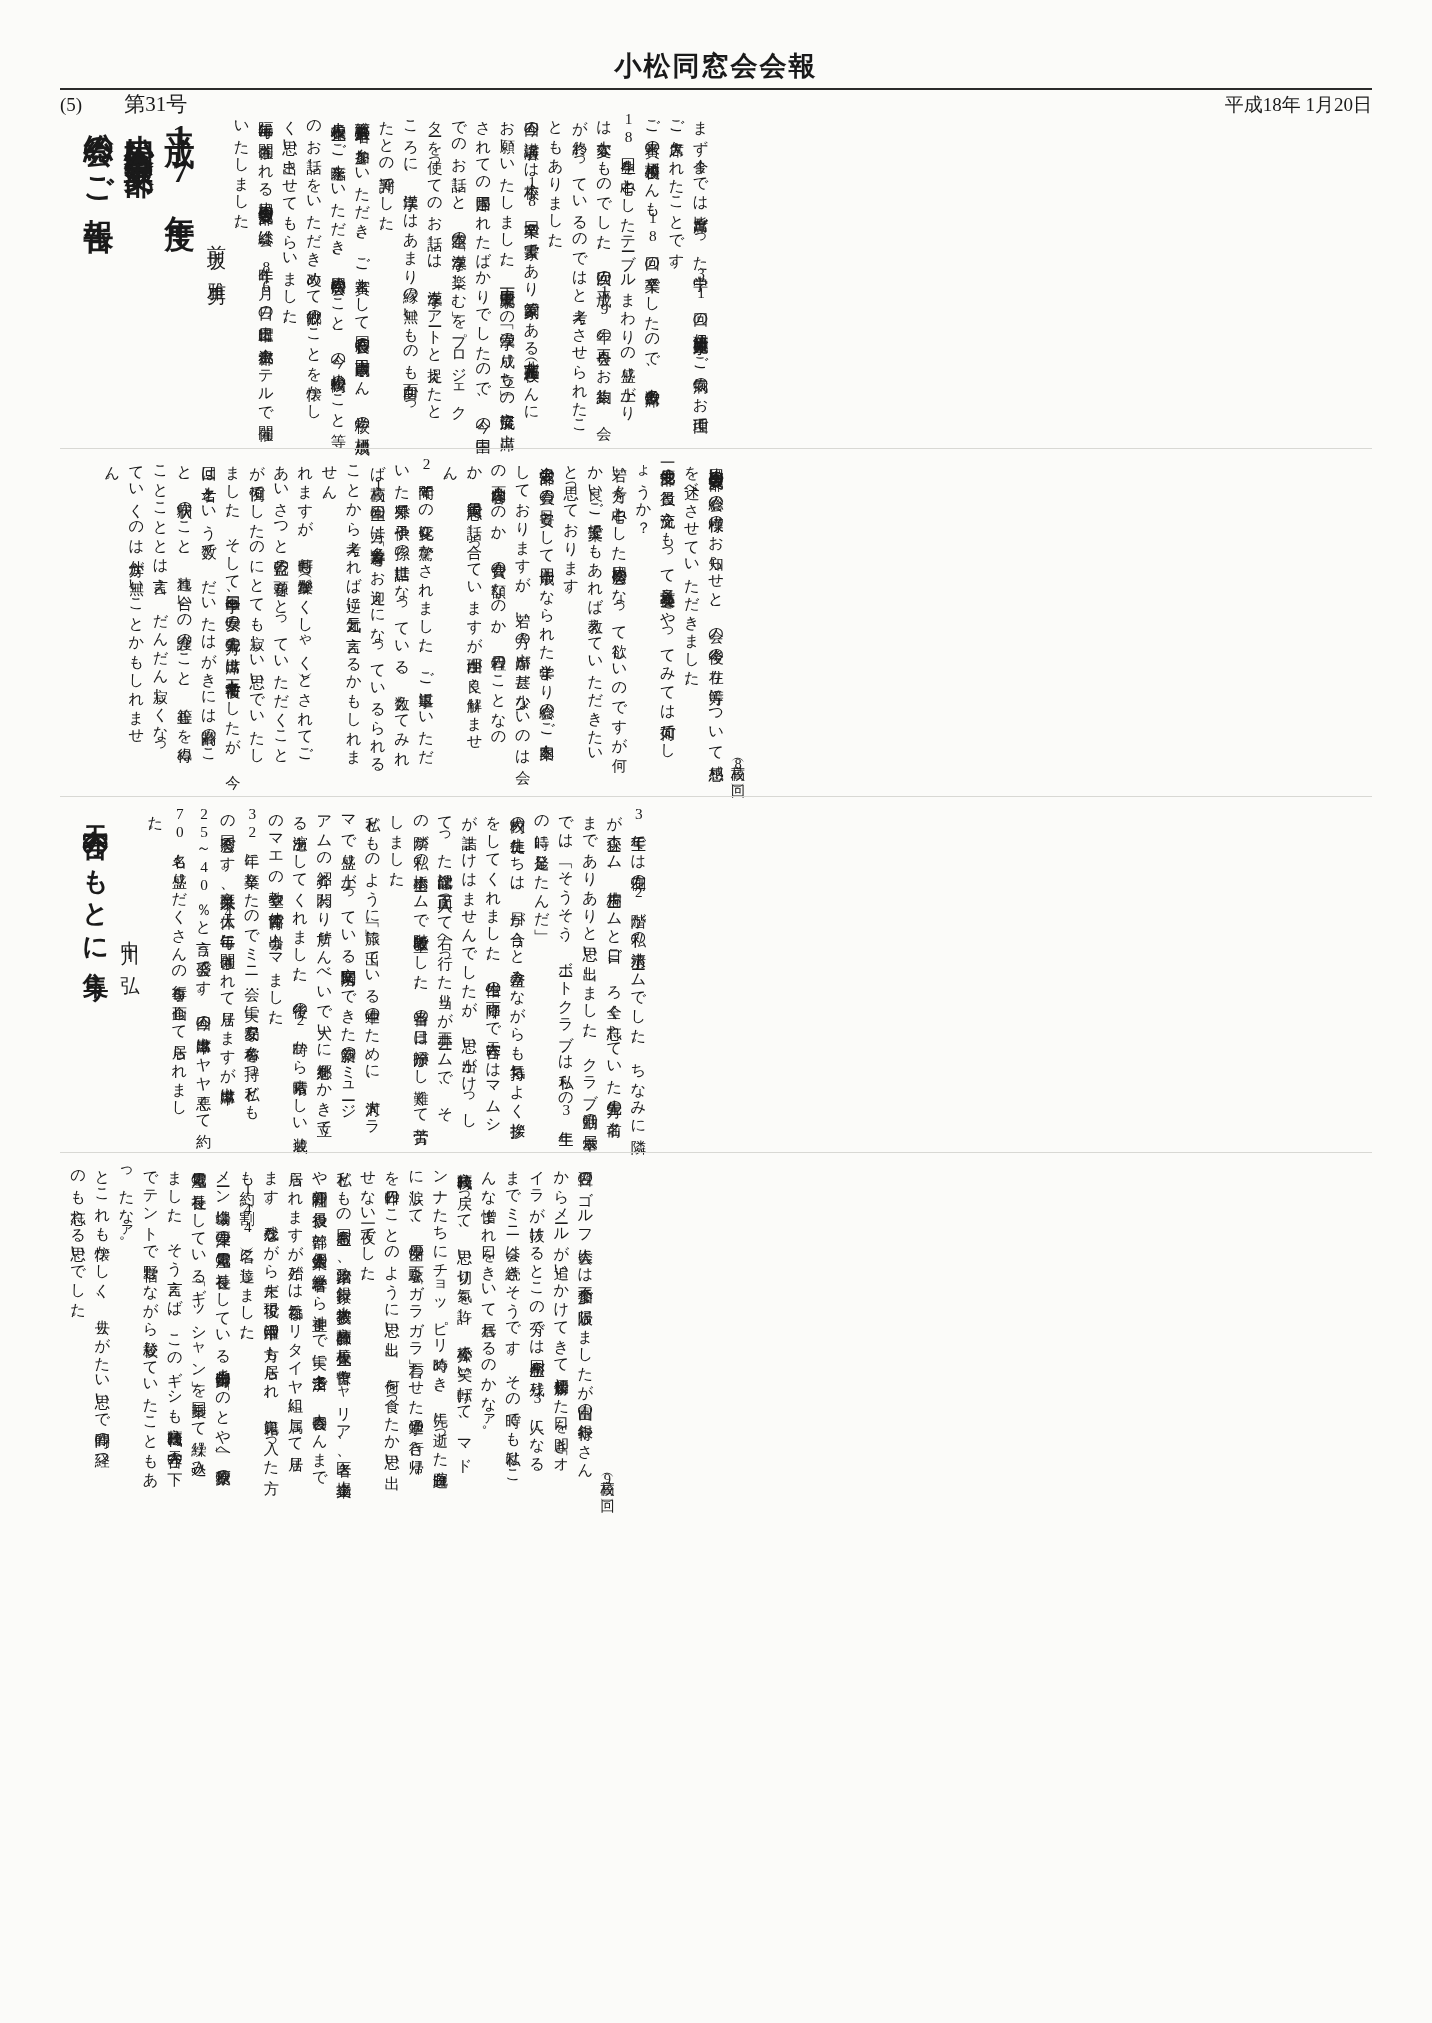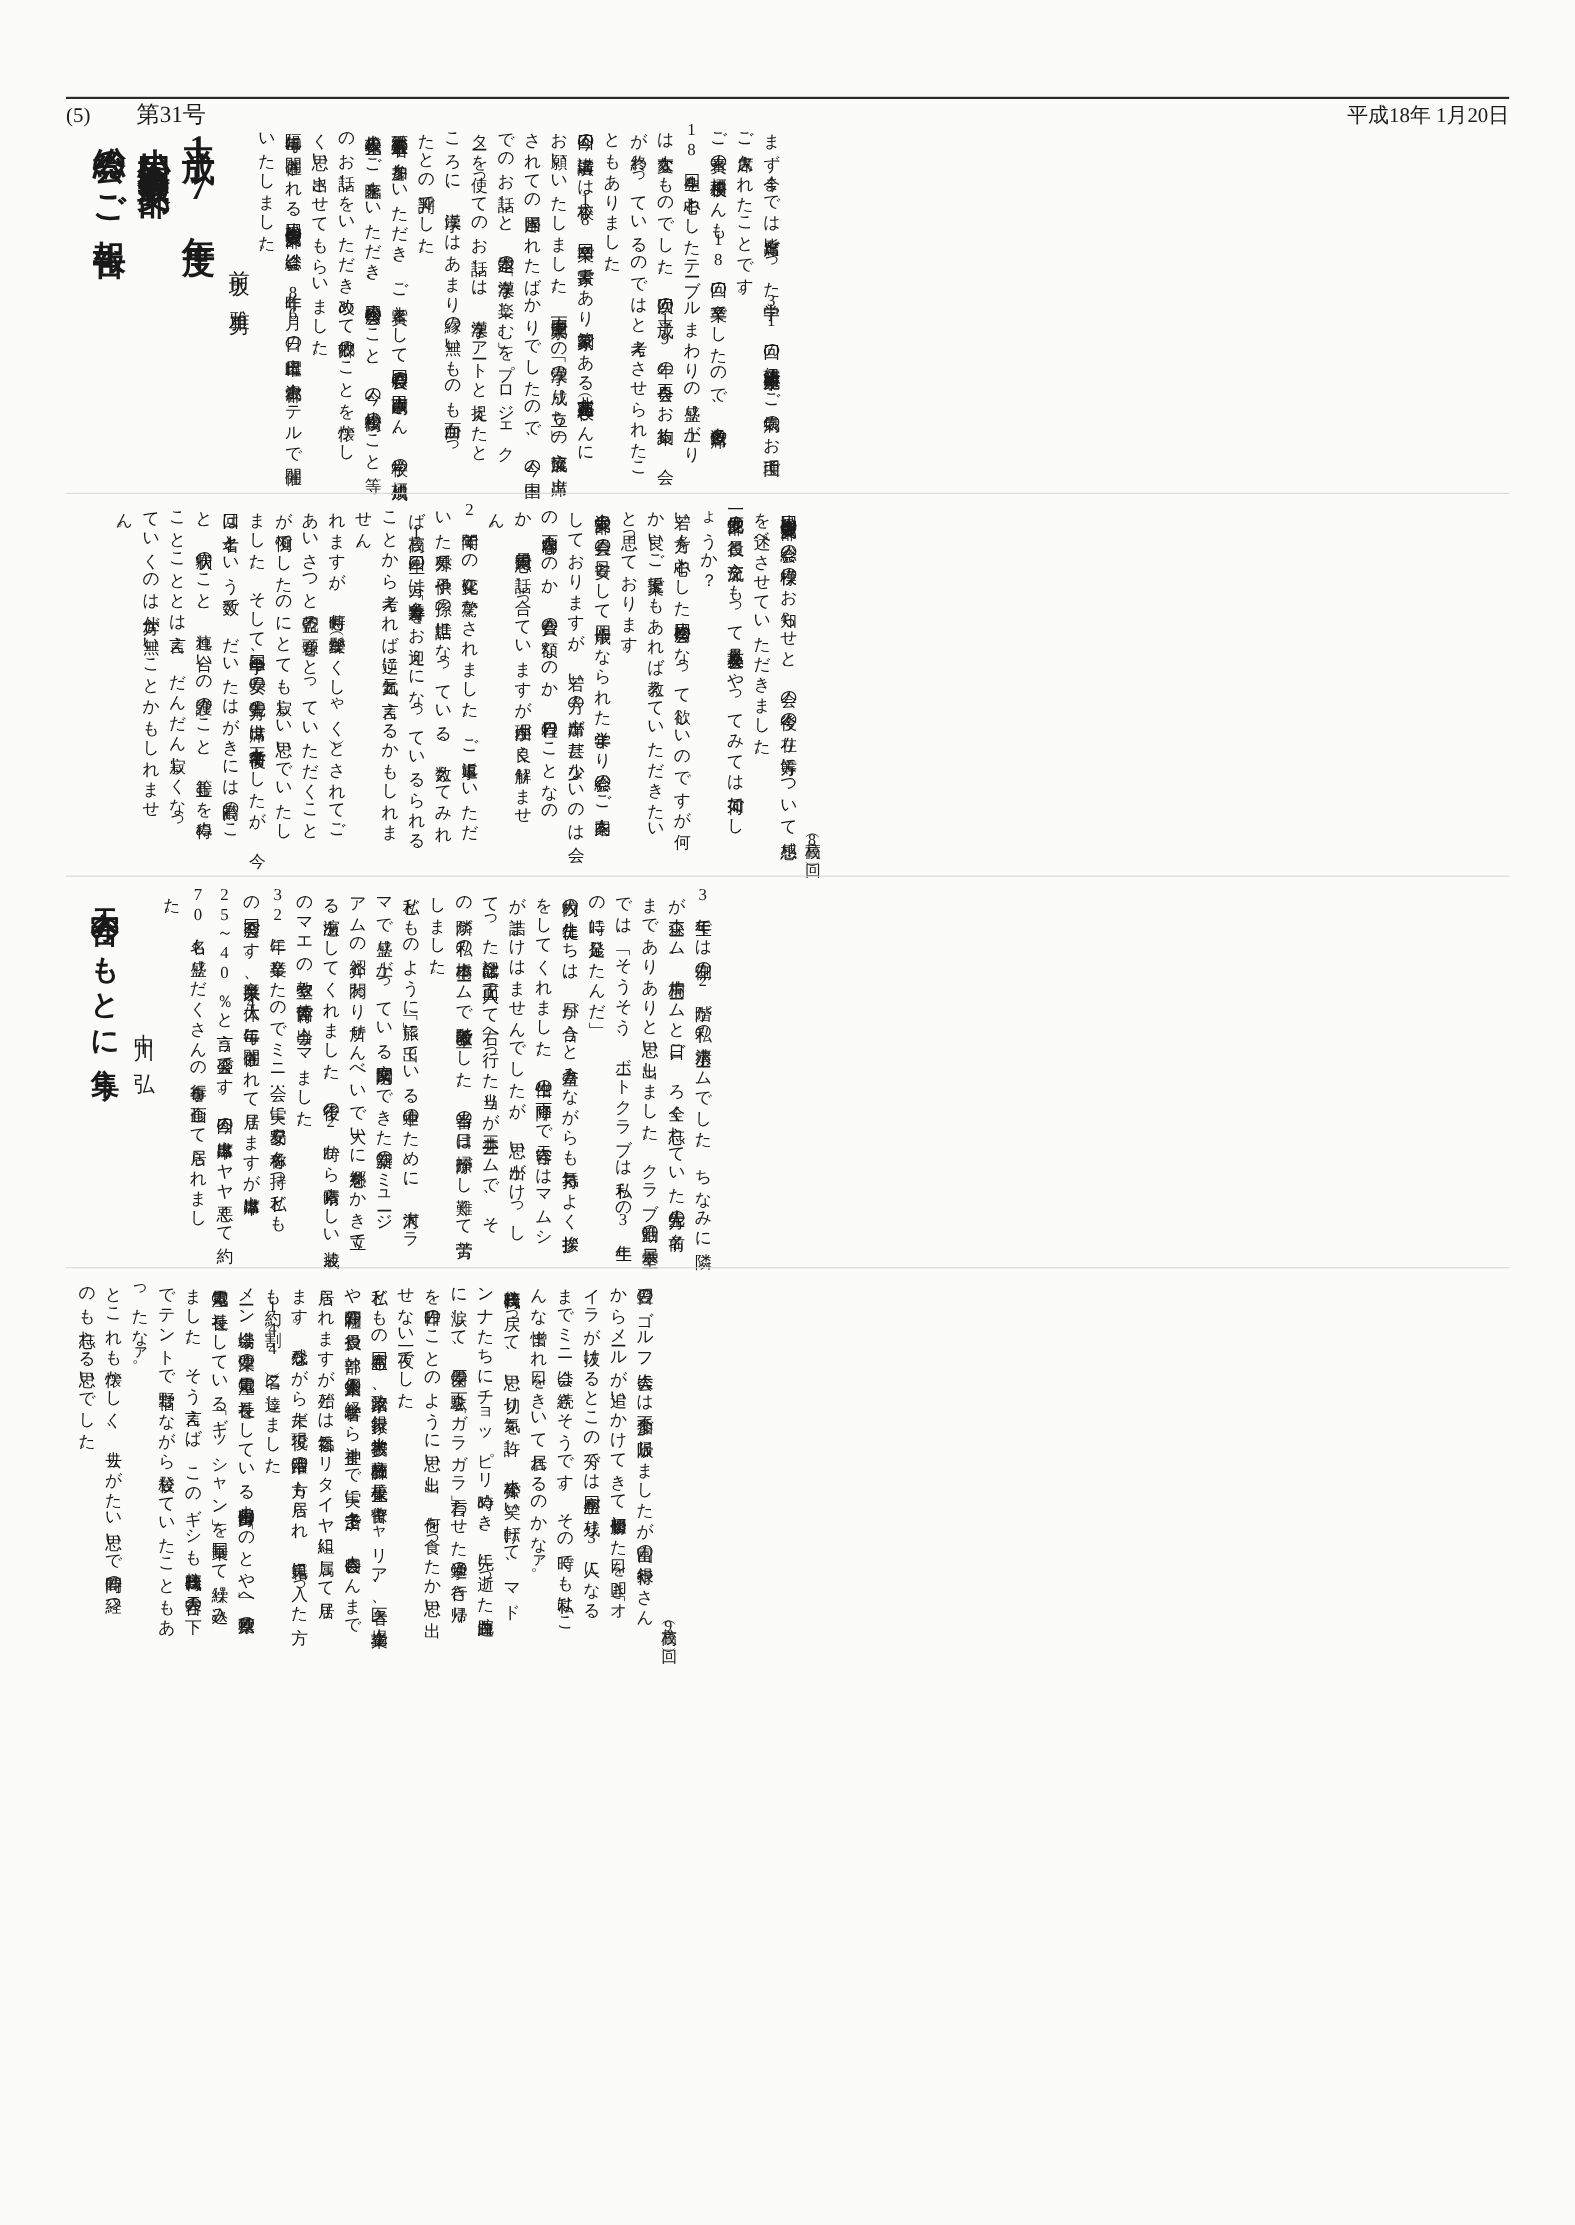--- a/index.html
+++ b/index.html
@@ -152,20 +152,21 @@
 </head>
 <body>
 
 <div class="page">
 
   <div class="masthead">
     <div class="left">
       <span class="page-no">(5)</span>
       <span class="issue-no">第31号</span>
     </div>
+    <div class="title">小松同窓会会報</div>
     <div class="date">平成18年 1月20日</div>
   </div>
   <div class="rule"></div>
 
   <div class="article" id="article-1">
     <div class="art-head" style="white-space:pre-line;">平成17年度
 小松同窓会金沢支部
 総会のご報告</div>
     <div class="byline">前坂　雅男</div>
     <div class="art-body">隔年毎に開催される小松同窓会金沢支部の総会は、昨年8月6日の土曜日に金沢都ホテルで開催いたしました。</div>

